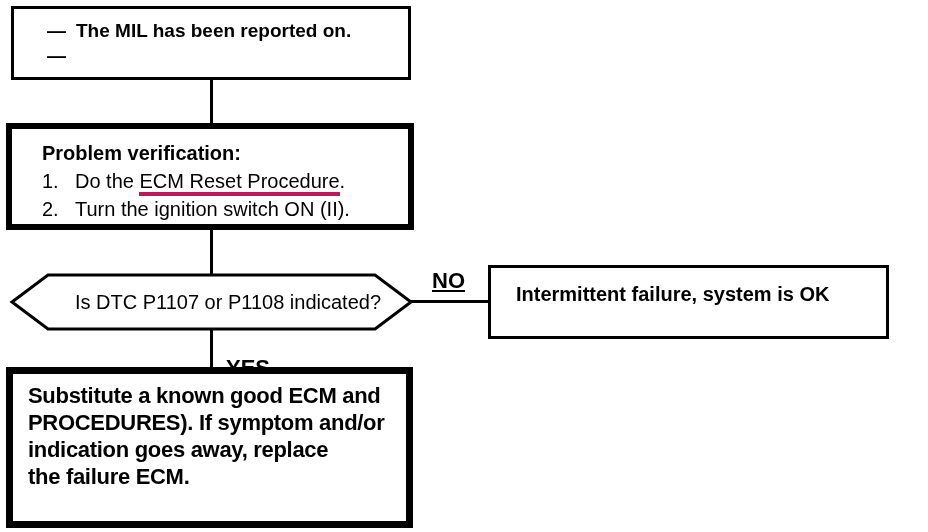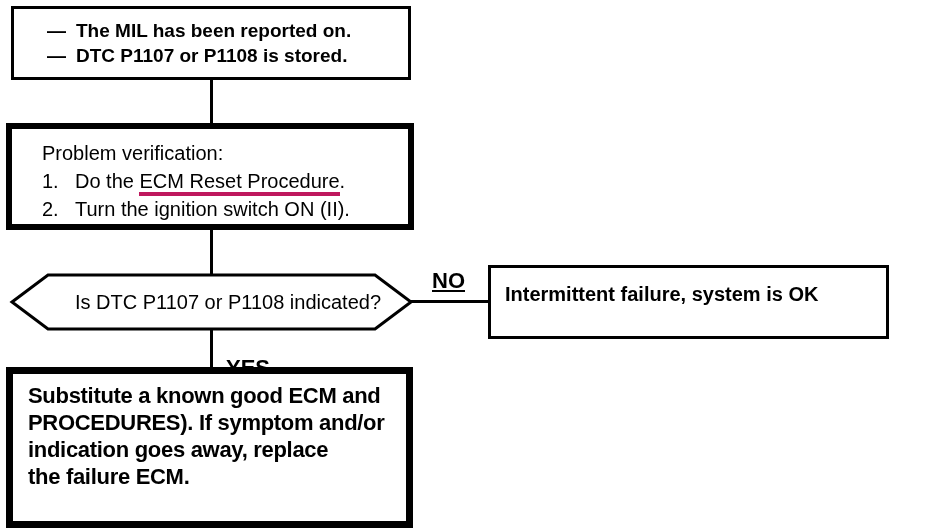--- a/index.html
+++ b/index.html
@@ -27,42 +27,42 @@
     white-space:nowrap;
   }
   .cond-line .dash { width:21px; margin-right:8px; font-weight:bold; }
 
   
   .verif-box {
     left:6px; top:123px; width:408px; height:107px;
     padding:10px 0 0 30px;
     font-size:20px; line-height:28px; white-space:nowrap;
   }
-  .verif-title { font-weight:normal; }
+  .verif-title { font-weight:bold; }
   .step { display:flex; }
   .step .num { width:33px; flex:0 0 33px; }
   .uline { border-bottom:4px solid #be185d; }
 
   
   .decision-text {
     position:absolute; left:28px; top:275px; width:400px; height:54px;
     display:flex; align-items:center; justify-content:center;
     font-size:20px; white-space:nowrap;
   }
 
   .branch-label {
     position:absolute; font-size:22px; font-weight:bold; line-height:24px;text-decoration:underline;
   }
   .no-label  { left:432px; top:269px; }
   .yes-label { left:226px; top:356px; }
 
   
   .interm-box {
     left:488px; top:265px; width:401px; height:74px;
-    padding:12px 0 0 14px;
+    padding:12px 0 0 25px;
     font-weight:bold; font-size:20px; line-height:29px; white-space:nowrap;
   }
 
   
   .sub-box {
     left:6px; top:367px; width:407px; height:161px;
     padding:8px 0 0 15px;
     font-weight:bold; font-size:22px; line-height:27px;
     letter-spacing:-0.3px; white-space:nowrap;
   }
@@ -80,21 +80,20 @@
     <polygon points="12,302 48,275 375,275 411,302 375,329 48,329" fill="#ffffff" stroke="#000" stroke-width="3"></polygon>
   </svg>
 
   <div class="box b-thin start-box">
     <div class="cond-line">
       <span class="dash">—</span>
       <span>The MIL has been reported on.</span>
     </div>
     <div class="cond-line">
       <span class="dash">—</span>
-      <span>DTC P1107 or P1108 is stored.</span>
     </div>
   </div>
 
   <div class="box b-med verif-box">
     <div class="verif-title">Problem verification:</div>
     <div class="step">
       <span class="num">1.</span>
       <span>
         <span>Do the </span><span class="uline">ECM Reset Procedure</span><span>.</span>
       </span>

